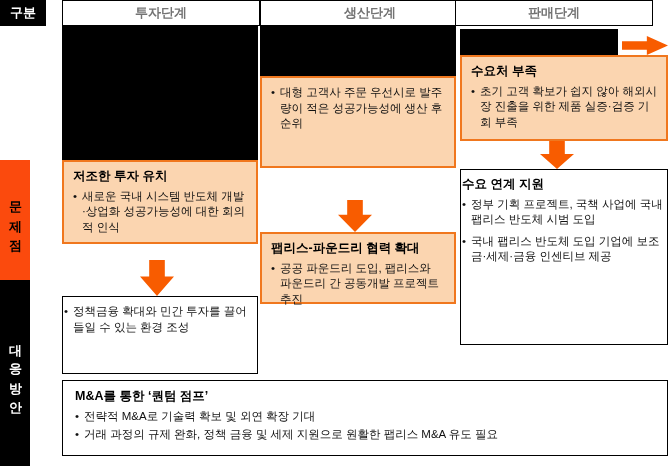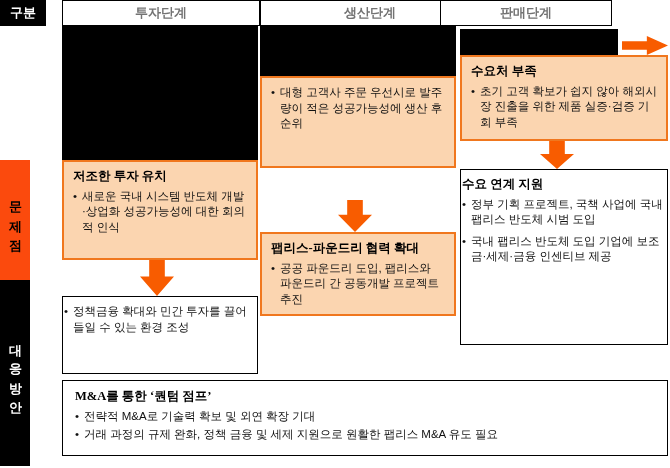--- a/index.html
+++ b/index.html
@@ -16,21 +16,21 @@
     font-weight:bold;font-size:13px;}
   .hdr-black{background:#000;color:#fff;}
   .hdr-stage{background:#fff;color:#737373;border:1px solid #000;}
 
   
   .black-rect{background:#000;}
 
   
   .pbox{background:#FBD5B0;border:2px solid #F0771E;padding:7px 9px;}
   .wbox{background:#fff;border:1px solid #000;padding:7px 1px;}
-  .box-title{font-weight:bold;font-size:12.5px;line-height:1.25;margin-bottom:4px;color:#000;font-family:Liberation Serif, serif;}
+  .box-title{font-weight:bold;font-size:12.5px;line-height:1.25;margin-bottom:4px;color:#000;}
   .bullets{font-size:11.5px;line-height:1.35;color:#111;}
   .bullet{display:flex;gap:5px;margin-bottom:6px;}
   .bullet:last-child{margin-bottom:0;}
   .dot{flex:0 0 auto;}
 
   
   .arrow-down{background:#F85C00;
     clip-path:polygon(27% 0,73% 0,73% 46%,100% 46%,50% 100%,0 46%,27% 46%);}
   .arrow-right{background:#F85C00;
     clip-path:polygon(0 28%,54% 28%,54% 0,100% 50%,54% 100%,54% 72%,0 72%);}
@@ -43,36 +43,36 @@
   .row-measure{background:#000;color:#fff;}
 </style>
 </head>
 <body>
 
 <div class="canvas">
 
   <div class="abs hdr-cell hdr-black" style="left:0;top:0;width:46px;height:26px">구분</div>
   <div class="abs hdr-cell hdr-stage" style="left:62px;top:0;width:198px;height:26px">투자단계</div>
   <div class="abs hdr-cell hdr-stage" style="left:260px;top:0;width:220px;height:26px">생산단계</div>
-  <div class="abs hdr-cell hdr-stage" style="left:440px;top:0;width:172px;height:26px">판매단계</div>
+  <div class="abs hdr-cell hdr-stage" style="left:455px;top:0;width:198px;height:26px">판매단계</div>
 
   <div class="abs black-rect" style="left:62px;top:26px;width:196px;height:134px"></div>
   <div class="abs black-rect" style="left:260px;top:26px;width:196px;height:50px"></div>
   <div class="abs black-rect" style="left:460px;top:29px;width:158px;height:26px"></div>
 
   <div class="abs arrow-right" style="left:622px;top:36px;width:46px;height:19px"></div>
 
   <div class="abs vwrap row-problem" style="left:0;top:160px;width:30px;height:120px">
     <span class="vtext">문제점</span>
   </div>
   <div class="abs vwrap row-measure" style="left:0;top:280px;width:30px;height:186px">
     <span class="vtext">대응방안</span>
   </div>
 
-  <div class="abs pbox" style="left:62px;top:160px;width:196px;height:100px">
+  <div class="abs pbox" style="left:62px;top:160px;width:196px;height:84px">
     <div class="box-title">저조한 투자 유치</div>
     <div class="bullets">
       <div class="bullet">
         <span class="dot">•</span>
         <span>새로운 국내 시스템 반도체 개발·상업화 성공가능성에 대한 회의적 인식</span>
       </div>
     </div>
   </div>
 
   <div class="abs pbox" style="left:260px;top:76px;width:196px;height:92px">
@@ -100,21 +100,21 @@
 
   <div class="abs wbox" style="left:62px;top:296px;width:196px;height:78px">
     <div class="bullets">
       <div class="bullet">
         <span class="dot">•</span>
         <span>정책금융 확대와 민간 투자를 끌어들일 수 있는 환경 조성</span>
       </div>
     </div>
   </div>
 
-  <div class="abs pbox" style="left:260px;top:232px;width:196px;height:84px">
+  <div class="abs pbox" style="left:260px;top:232px;width:196px;height:72px">
     <div class="box-title">팹리스-파운드리 협력 확대</div>
     <div class="bullets">
       <div class="bullet">
         <span class="dot">•</span>
         <span>공공 파운드리 도입, 팹리스와 파운드리 간 공동개발 프로젝트 추진</span>
       </div>
     </div>
   </div>
 
   <div class="abs wbox" style="left:460px;top:169px;width:208px;height:176px">

